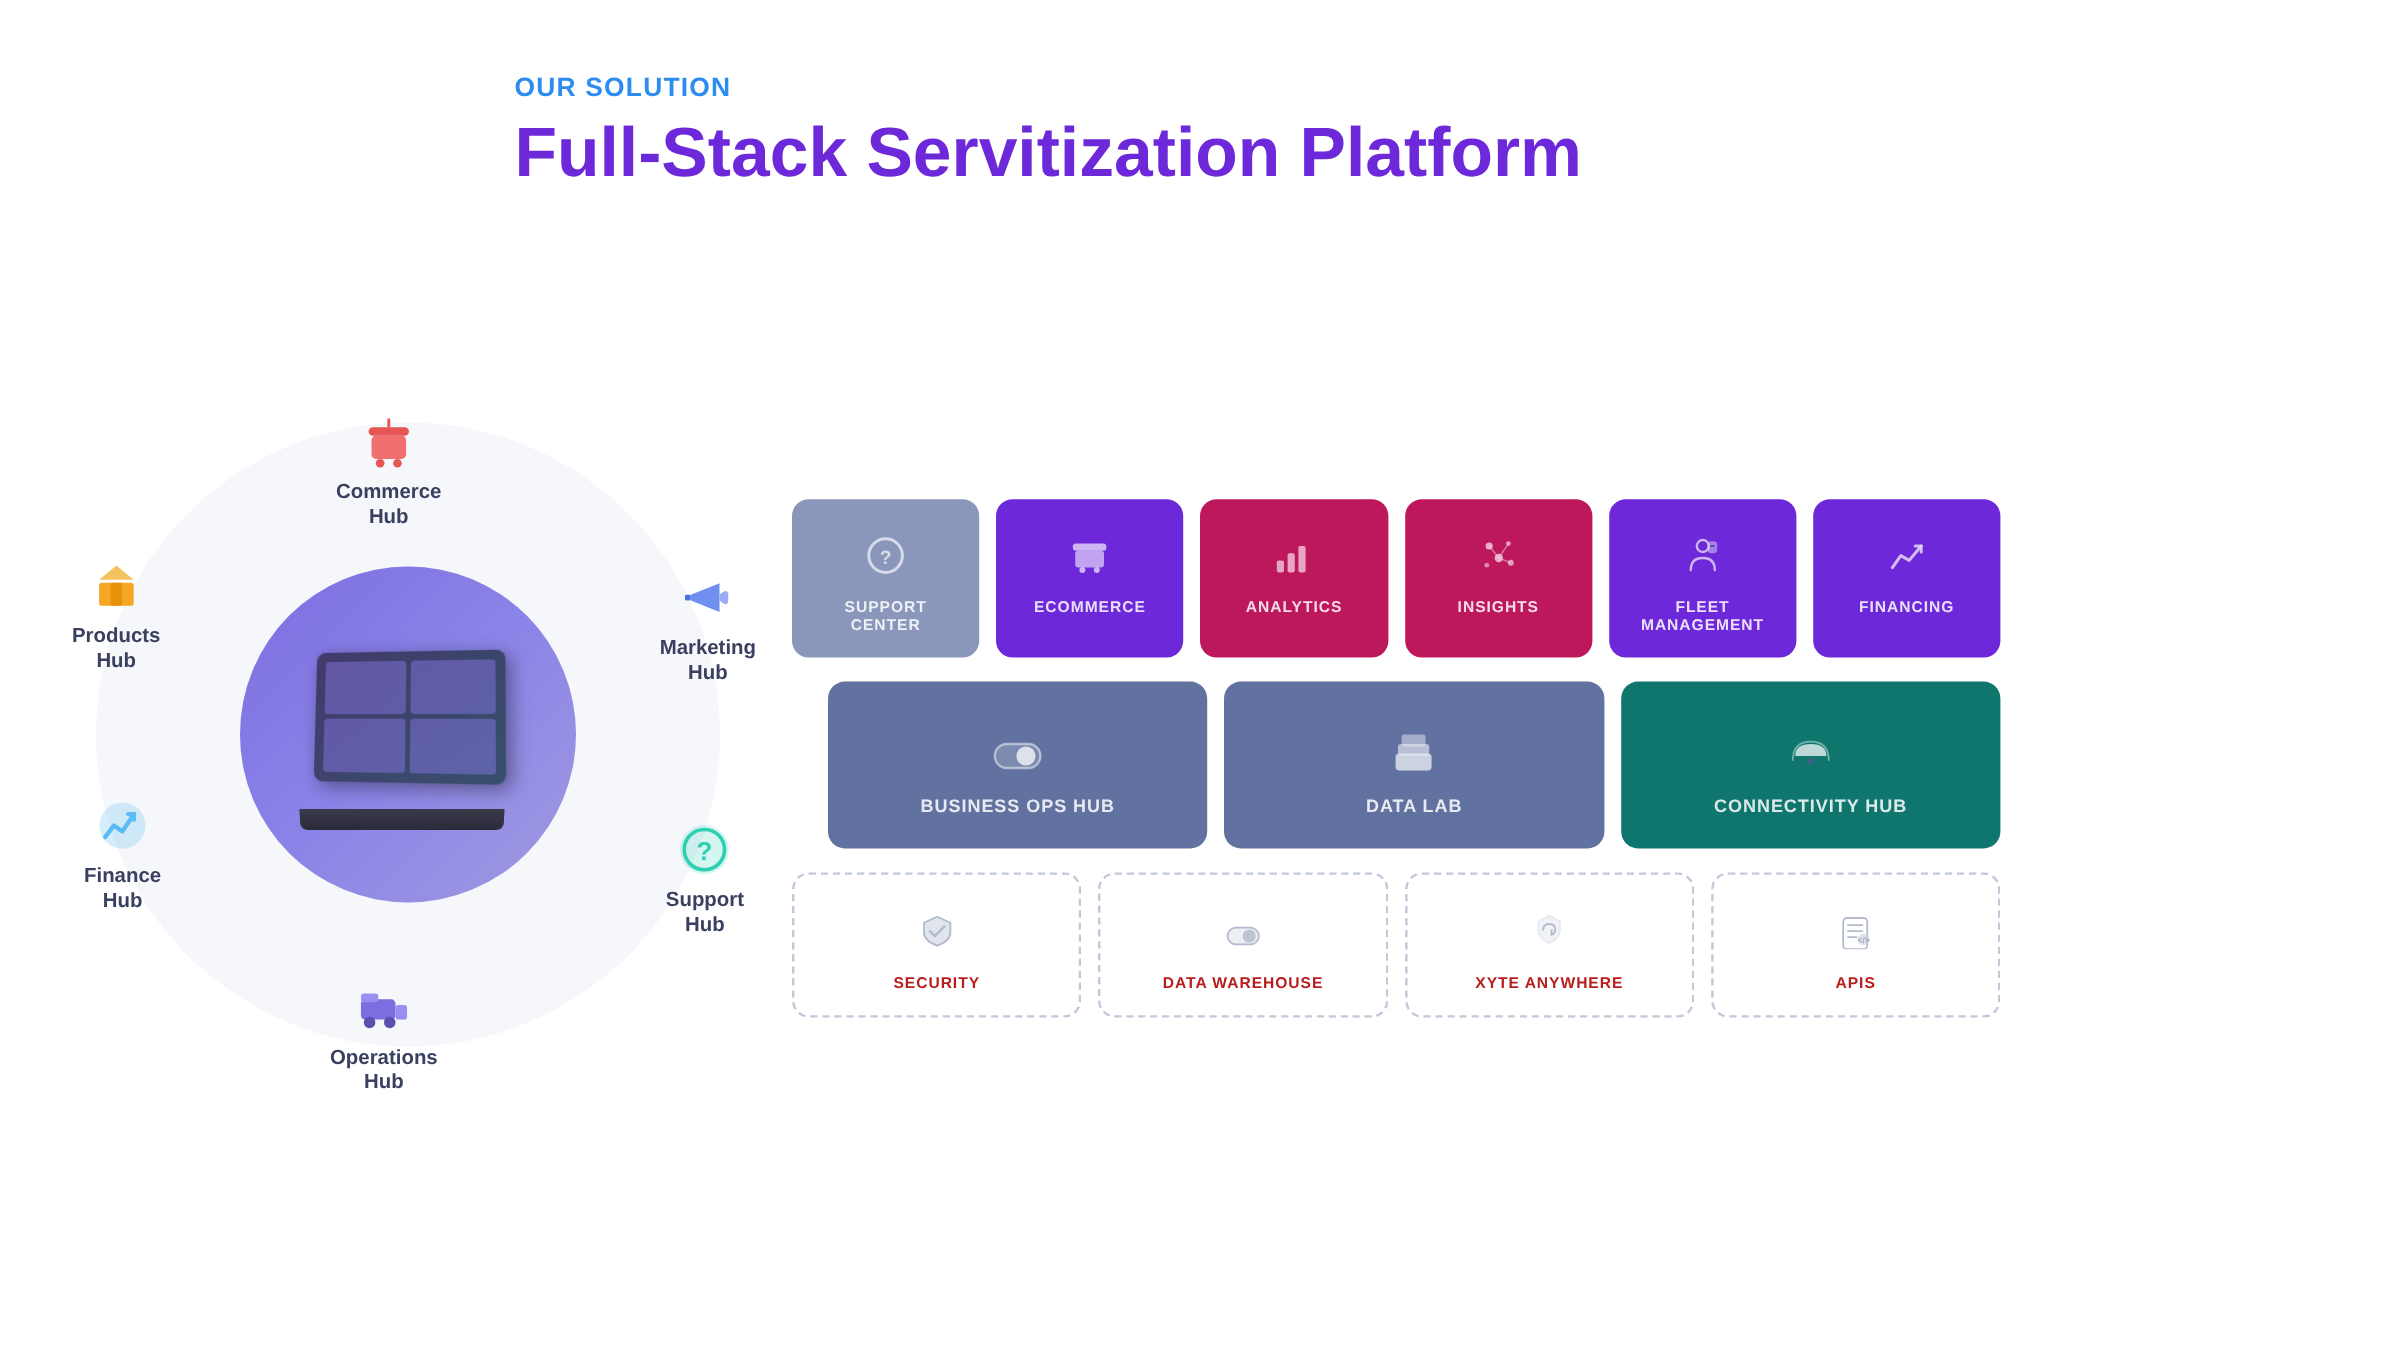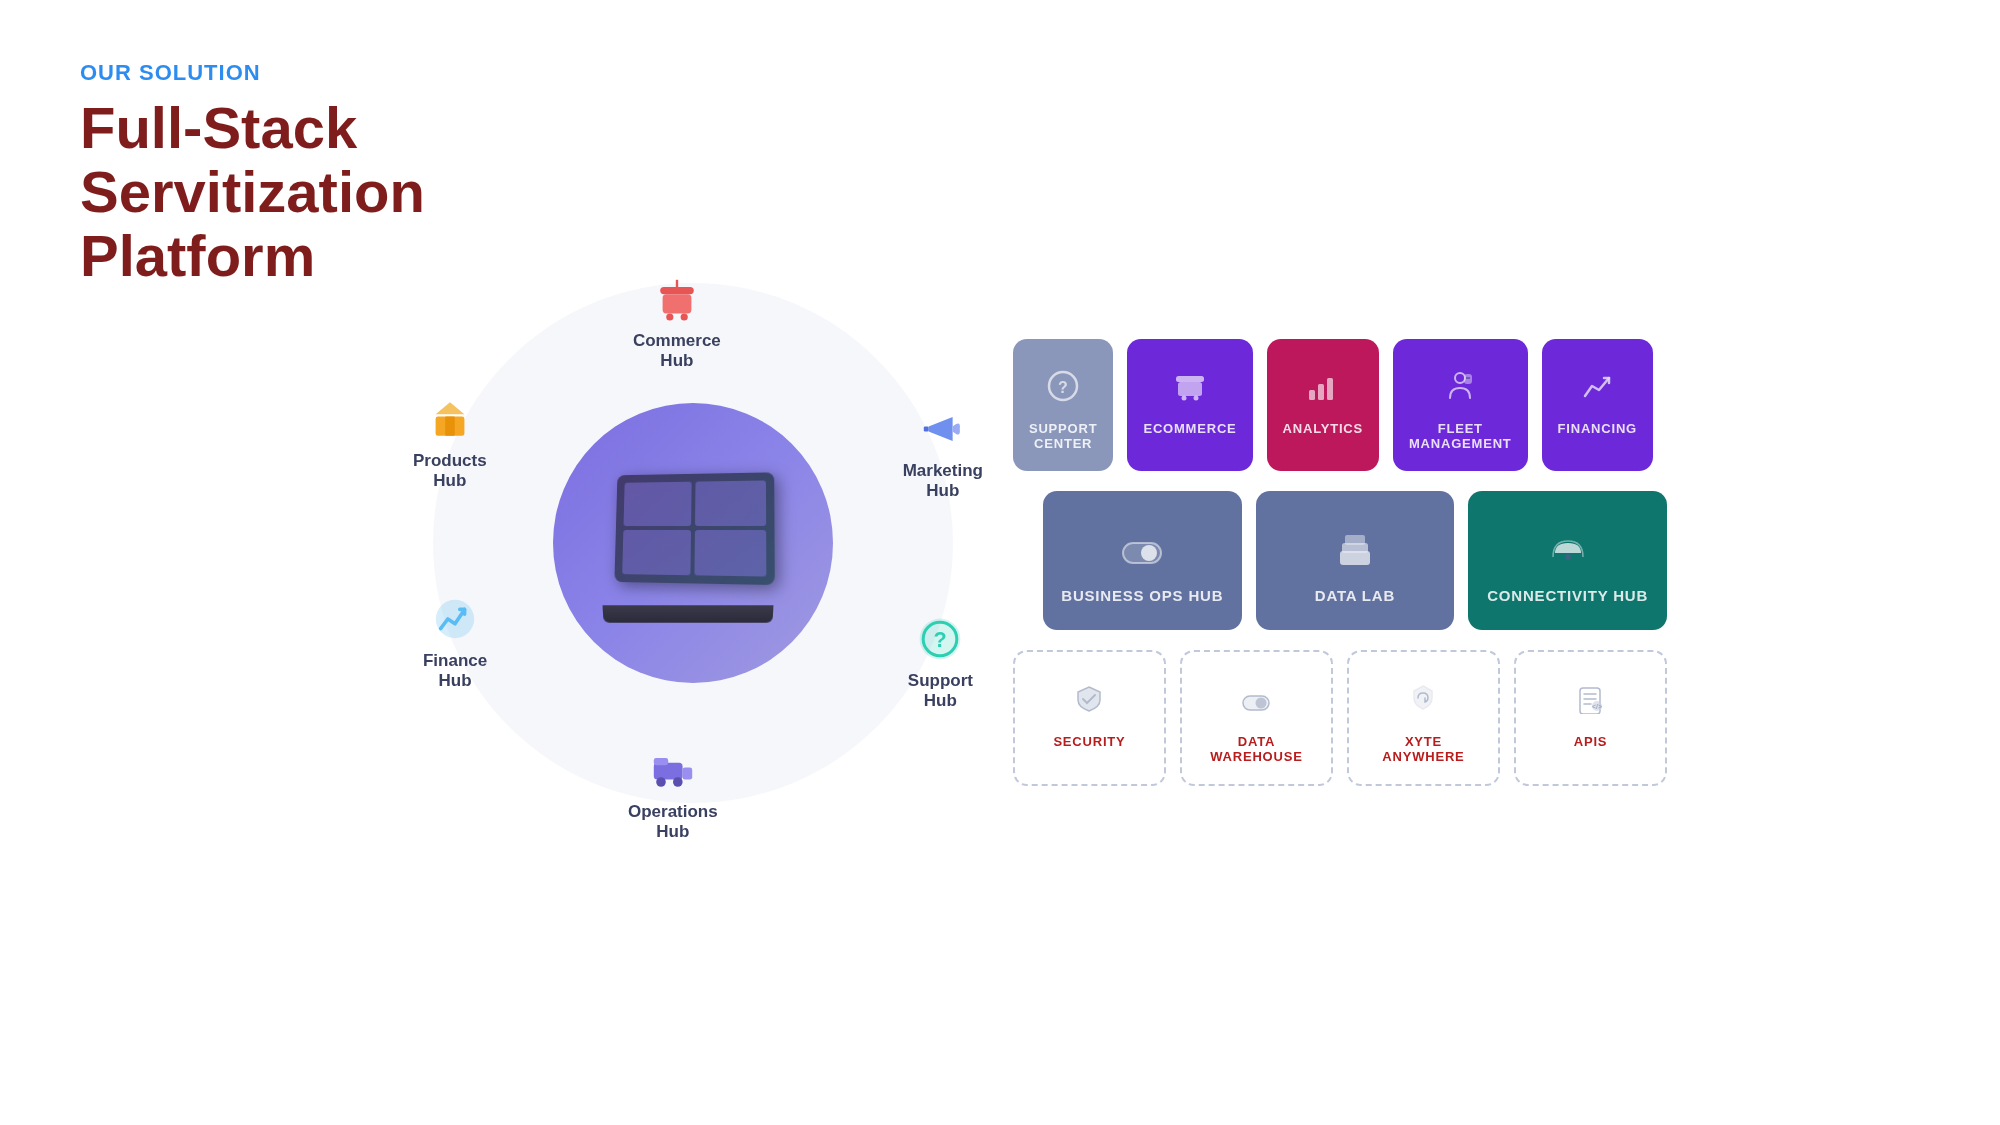--- a/index.html
+++ b/index.html
@@ -10,40 +10,41 @@
       height: 1125px;
       overflow: hidden;
       position: relative;
     }
 
     .page-container {
       width: 1747px;
       height: 1125px;
       padding: 60px 80px;
       display: flex;
-      flex-direction: row;
+      flex-direction: column;
+      align-items: center;
     }
 
     .header {
       margin-bottom: 40px;
     }
 
     .label-our-solution {
       font-size: 22px;
       font-weight: 700;
       color: #2d8cf0;
       letter-spacing: 1px;
       text-transform: uppercase;
       margin-bottom: 10px;
     }
 
     .main-title {
       font-size: 58px;
       font-weight: 800;
-      color: #7f1d1d;
+      color: #6d28d9;
       line-height: 1.1;
     }
 
     .content-area {
       display: flex;
       flex-direction: row;
       align-items: center;
       gap: 60px;
       flex: 1;
     }
@@ -420,20 +421,35 @@
           <div class="card-icon">
             <svg class="svg-icon" viewBox="0 0 36 36" fill="none">
               <rect x="4" y="22" width="6" height="10" rx="1.5" fill="white" opacity="0.75"></rect>
               <rect x="13" y="16" width="6" height="16" rx="1.5" fill="white" opacity="0.75"></rect>
               <rect x="22" y="10" width="6" height="22" rx="1.5" fill="white" opacity="0.75"></rect>
             </svg>
           </div>
           <div class="card-label">ANALYTICS</div>
         </div>
 
+        <div class="hub-card medium">
+          <div class="card-icon">
+            <svg class="svg-icon" viewBox="0 0 36 36" fill="none">
+              <circle cx="10" cy="10" r="3" fill="white" opacity="0.8"></circle>
+              <circle cx="26" cy="8" r="2" fill="white" opacity="0.7"></circle>
+              <circle cx="18" cy="20" r="3.5" fill="white" opacity="0.8"></circle>
+              <circle cx="28" cy="24" r="2.5" fill="white" opacity="0.7"></circle>
+              <circle cx="8" cy="26" r="2" fill="white" opacity="0.6"></circle>
+              <line x1="10" y1="10" x2="18" y2="20" stroke="white" stroke-width="1.2" opacity="0.5"></line>
+              <line x1="26" y1="8" x2="18" y2="20" stroke="white" stroke-width="1.2" opacity="0.5"></line>
+              <line x1="18" y1="20" x2="28" y2="24" stroke="white" stroke-width="1.2" opacity="0.5"></line>
+            </svg>
+          </div>
+          <div class="card-label">INSIGHTS</div>
+        </div>
 
         <div class="hub-card dark">
           <div class="card-icon">
             <svg class="svg-icon" viewBox="0 0 36 36" fill="none">
               <circle cx="18" cy="10" r="5" stroke="white" stroke-width="2" opacity="0.8"></circle>
               <path d="M8 30 Q8 20 18 20 Q28 20 28 30" stroke="white" stroke-width="2" stroke-linecap="round" opacity="0.8" fill="none"></path>
               <rect x="22" y="6" width="8" height="10" rx="3" fill="white" opacity="0.5"></rect>
               <line x1="24" y1="10" x2="28" y2="10" stroke="rgba(80,90,140,1)" stroke-width="1.5"></line>
             </svg>
           </div>

